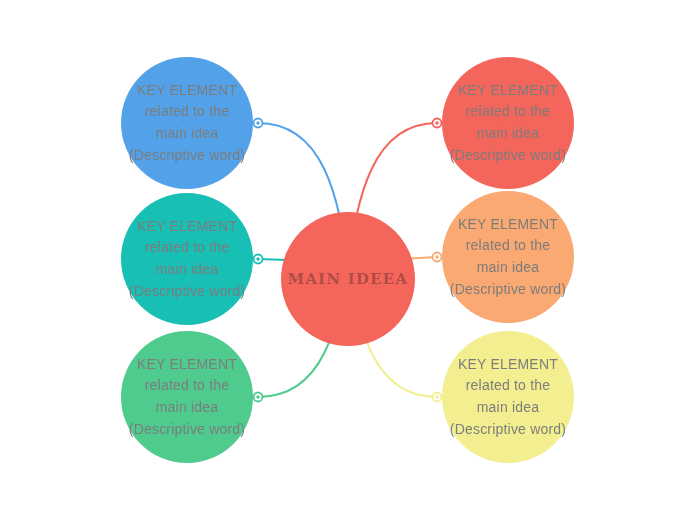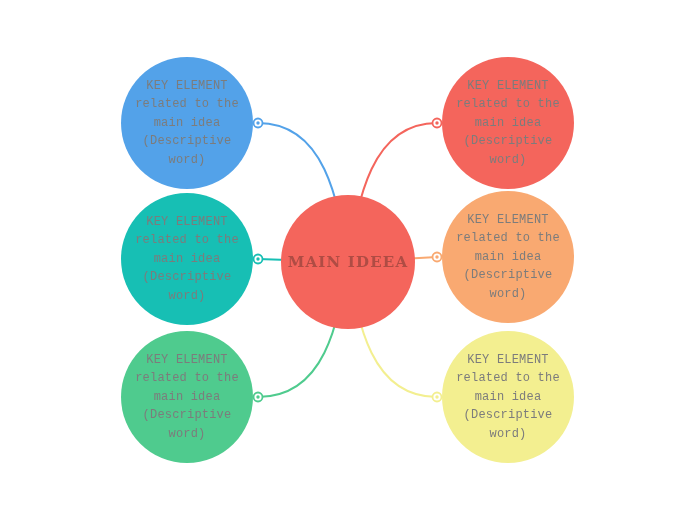--- a/index.html
+++ b/index.html
@@ -32,32 +32,31 @@
     width: 132px;
     height: 132px;
     border-radius: 50%;
     display: flex;
     align-items: center;
     justify-content: center;
     text-align: center;
     box-sizing: border-box;
   }
   .node-label {
-    font-size: 12px;
+    font-size: 14px;
     line-height: 1.55;
     color: #7C7C7C;
     white-space: pre-line;
     letter-spacing: 0.2px;
-    font-family: Liberation Mono, monospace;
   }
   .node.center {
     width: 134px;
     height: 134px;
     left: 281px;
-    top: 195px;
+    top: 212px;
   }
   .center-label {
     font-family: "DejaVu Serif", "Liberation Serif", serif;
     font-weight: bold;
     font-size: 15px;
     letter-spacing: 1.2px;
     color: #AF4C44;
   }
   .node.top-left    { left: 121px; top: 57px;  }
   .node.middle-left { left: 121px; top: 193px; }

